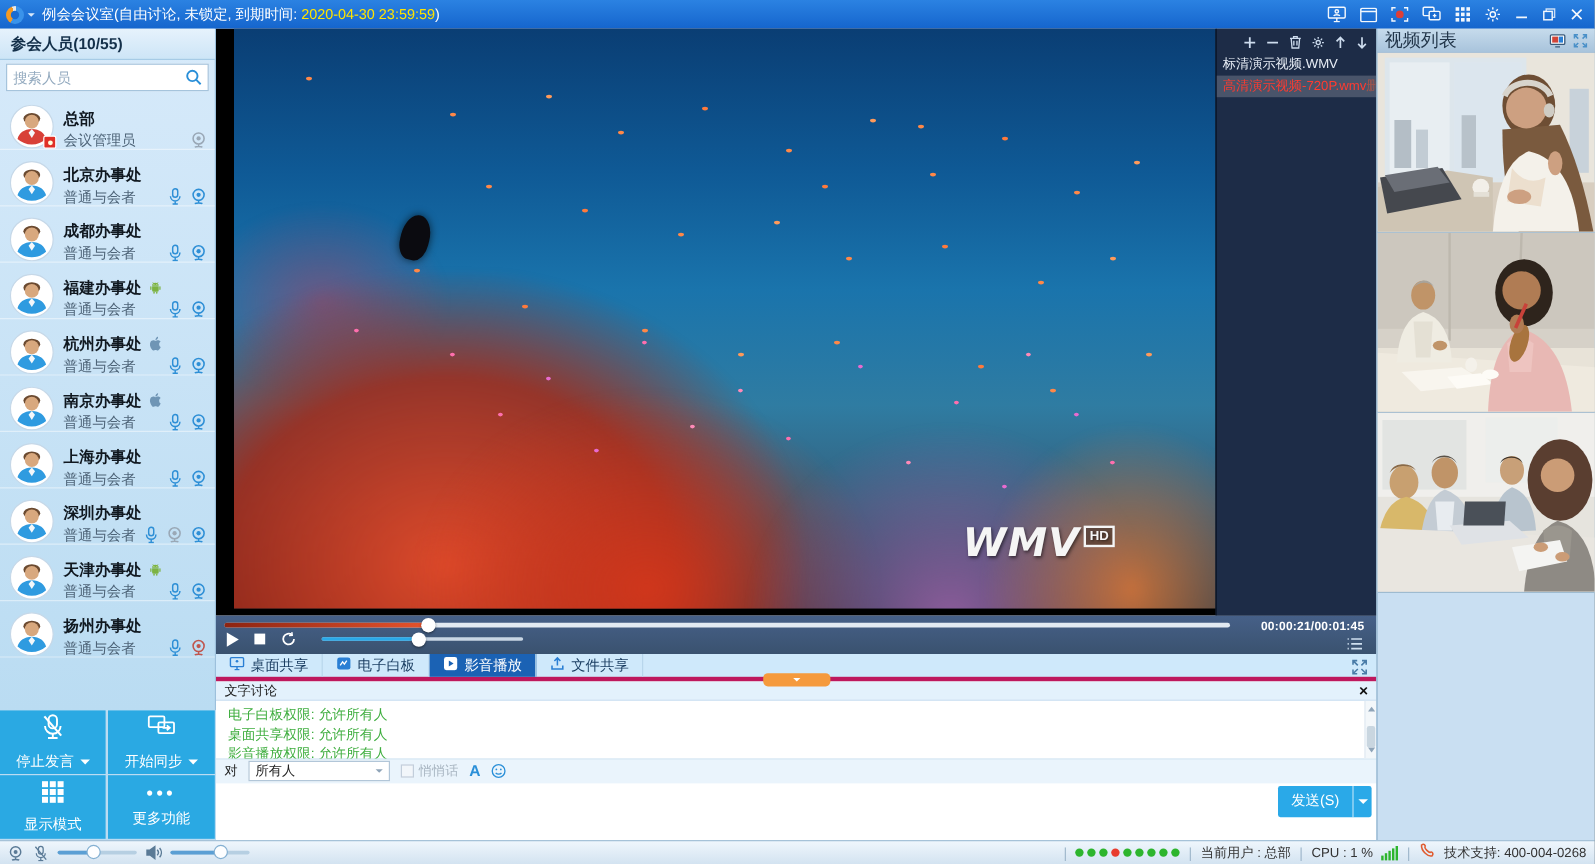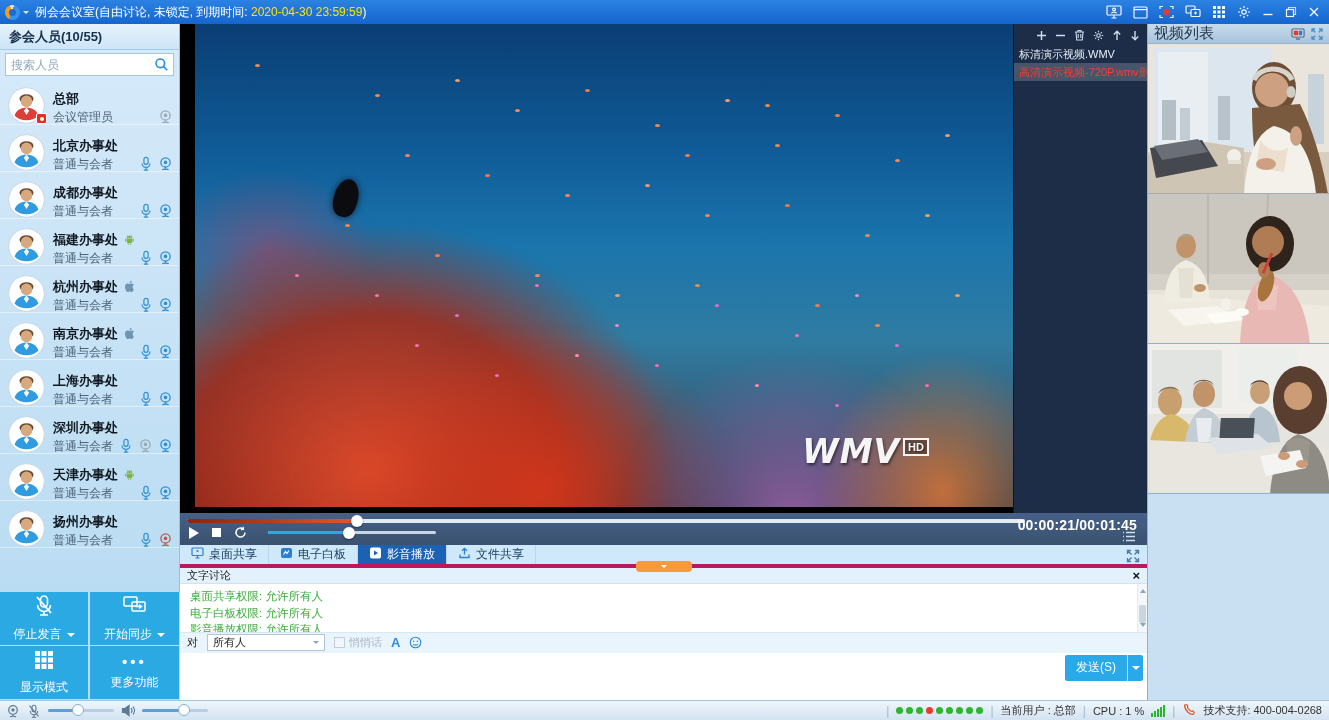--- a/index.html
+++ b/index.html
@@ -94,21 +94,21 @@
   .seek-fill{position:absolute;left:0;top:0;bottom:0;border-radius:2px;background:linear-gradient(90deg,#8c2412,#e8542c);}
   .seek-thumb{position:absolute;top:-4px;margin-left:-6px;width:12px;height:12px;border-radius:50%;background:#fff;
     box-shadow:0 1px 2px rgba(0,0,0,.45);cursor:pointer;}
   .ctl-buttons{position:absolute;left:9px;top:13px;display:flex;align-items:center;gap:13px;}
   .play-tri{width:0;height:0;border:6px solid transparent;border-left:10px solid #fff;border-right-width:0;cursor:pointer;}
   .stop-sq{width:9px;height:9px;background:#fff;cursor:pointer;}
   .vol{position:relative;width:168px;height:3px;background:#c9d6e4;border-radius:2px;margin-left:8px;}
   .vol-fill{position:absolute;left:0;top:0;bottom:0;background:#2aa9e8;border-radius:2px;}
   .vol-thumb{position:absolute;top:-4.5px;margin-left:-6px;width:12px;height:12px;border-radius:50%;background:#fff;
     box-shadow:0 1px 2px rgba(0,0,0,.4);cursor:pointer;}
-  .time{position:absolute;right:10px;top:4px;color:#fff;font-size:14px;font-weight:bold;letter-spacing:.2px;}
+  .time{position:absolute;right:10px;top:4px;color:#fff;font-size:10px;font-weight:bold;letter-spacing:.2px;}
   .pl-toggle{position:absolute;right:11px;bottom:3px;cursor:pointer;display:inline-flex;}
 
   
   .tabsrow{position:relative;width:967px;height:23px;background:#cfe9fb;border-bottom:4px solid #be185d;display:flex;}
   .tab{display:flex;align-items:center;gap:5px;padding:0 11px;font-size:12px;color:#173a5e;cursor:pointer;
     border-right:1px solid #b8d6ec;}
   .tab.active{background:#1b62b4;color:#fff;}
   .expand{position:absolute;right:7px;top:4px;cursor:pointer;display:inline-flex;}
   .handle{position:absolute;left:456px;top:16px;width:56px;height:11px;background:#f59a3d;border-radius:4px;z-index:6;
     display:flex;align-items:center;justify-content:center;cursor:pointer;}
@@ -803,22 +803,22 @@
         </div>
     </div>
 
     <div class="chat">
       <div class="chat-header">
         <span>文字讨论</span>
         <span class="chat-close">×</span>
       </div>
       <div class="chat-body">
         <div class="msgs" id="msgs">
+            <div class="msg">电子白板权限: 允许所有人</div>
             <div class="msg">桌面共享权限: 允许所有人</div>
-            <div class="msg">电子白板权限: 允许所有人</div>
             <div class="msg">影音播放权限: 允许所有人</div>
           </div>
         <div class="vscroll">
           <i class="sarr up"></i>
           <i class="sarr dn"></i>
           <i class="sthumb"></i>
         </div>
       </div>
       <div class="chat-toolbar">
         <span>对</span>

